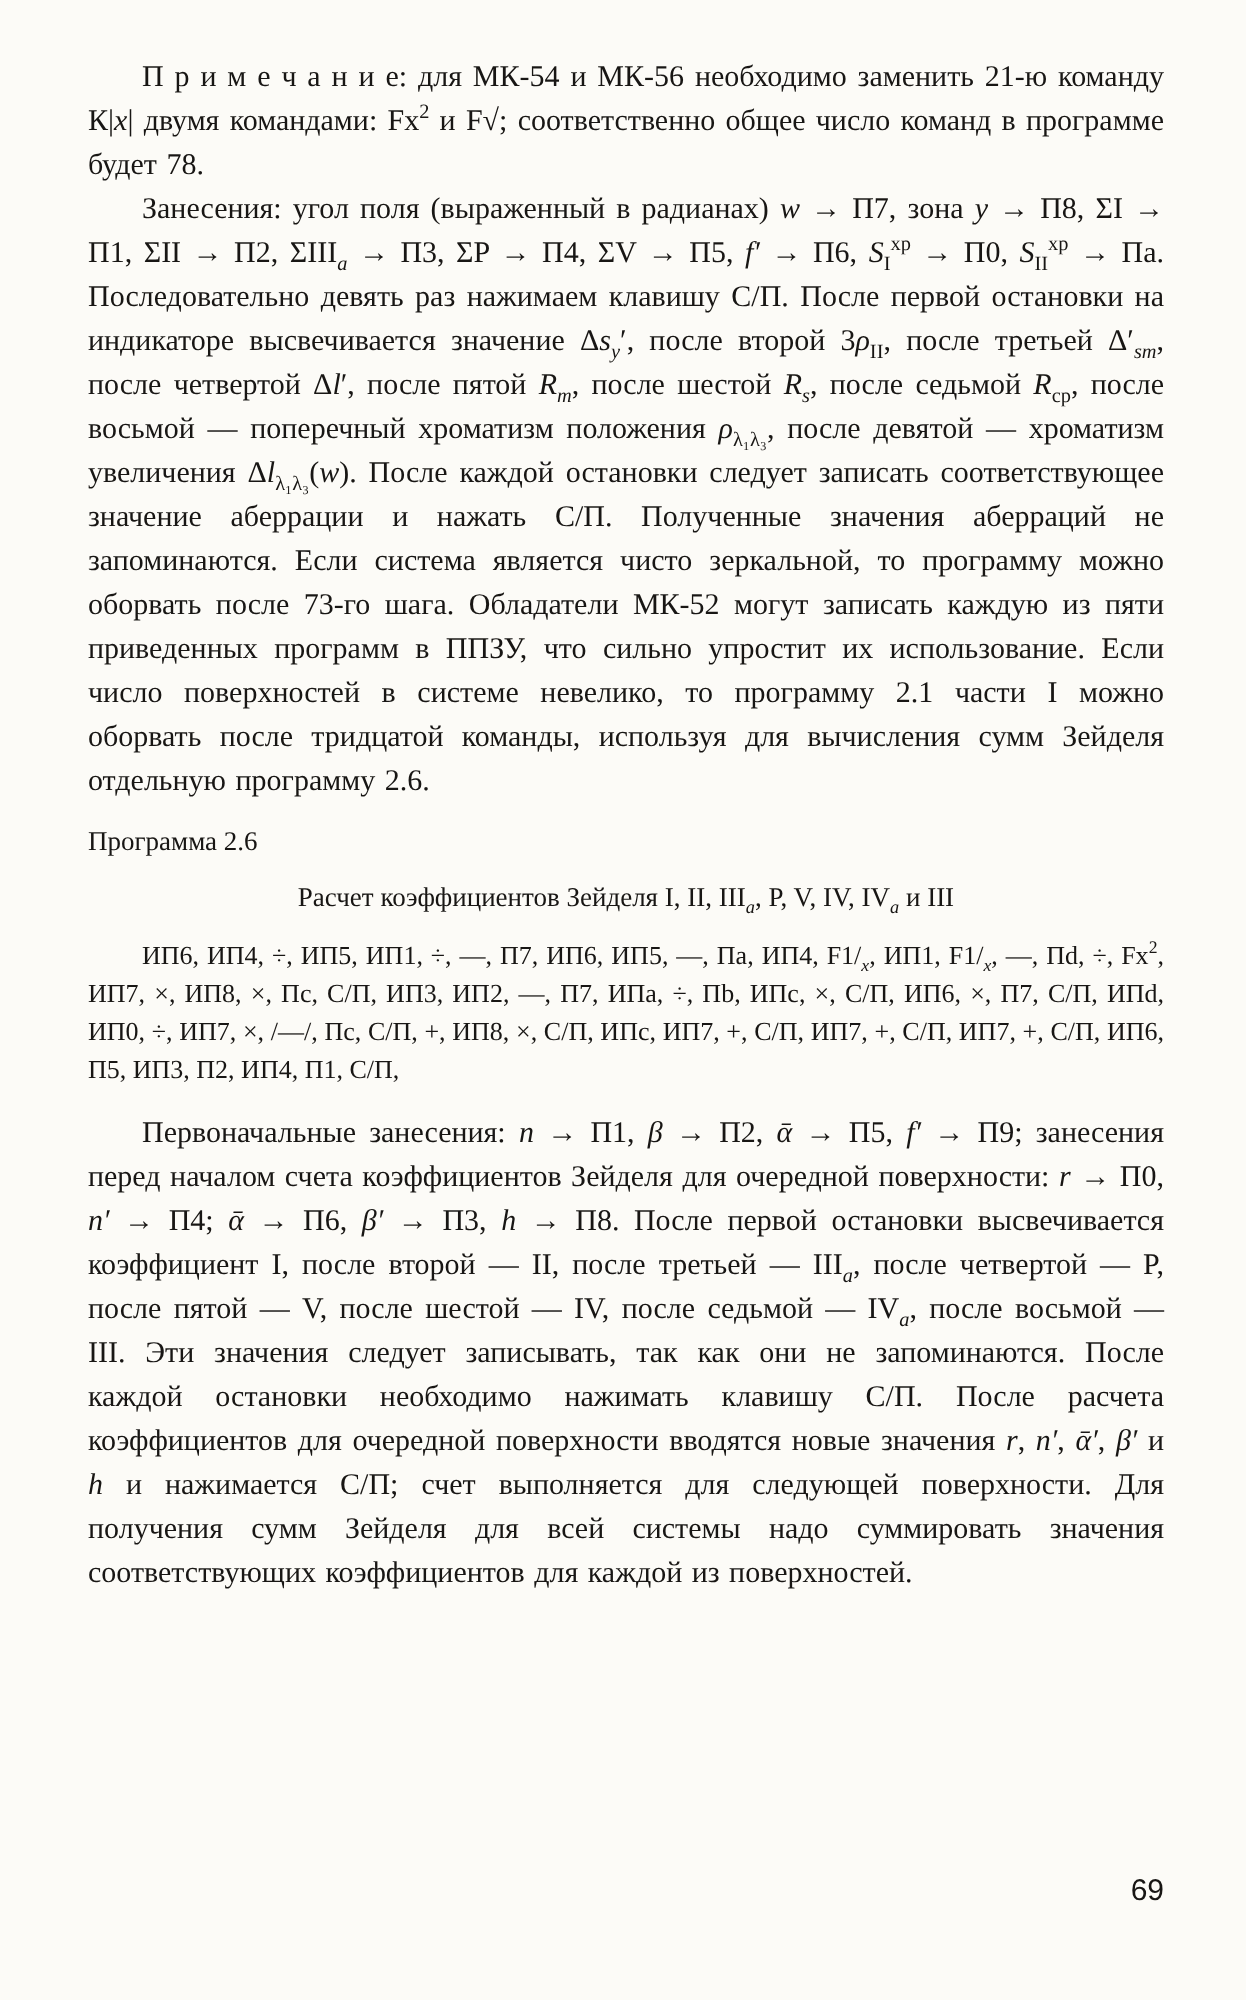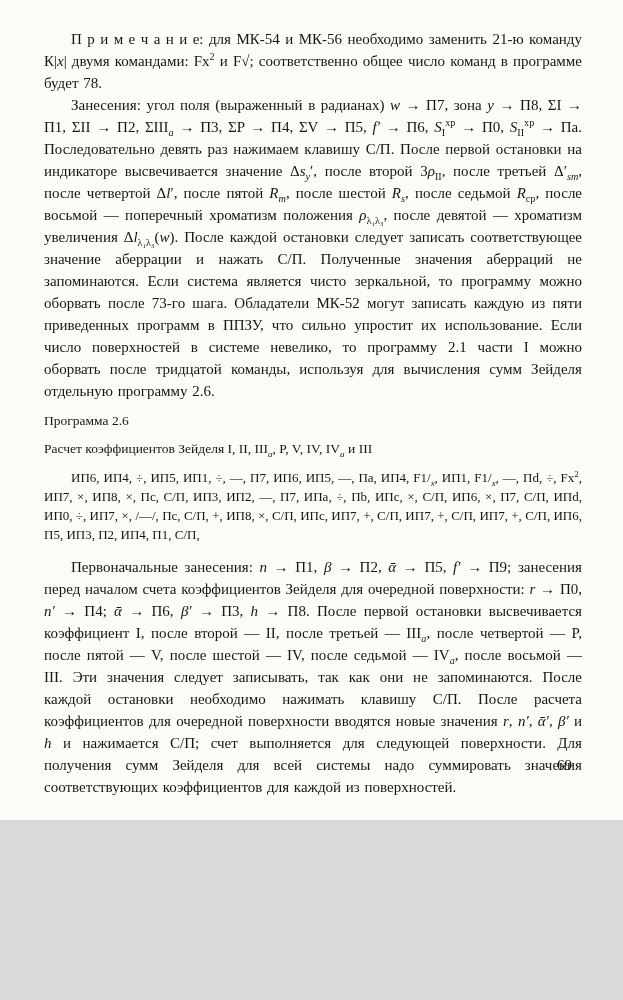--- a/index.html
+++ b/index.html
@@ -1,21 +1,21 @@
 <!DOCTYPE html>
 <html><head>
 <meta charset="utf-8">
 <style>
   * { box-sizing: border-box; }
   html, body { margin: 0; padding: 0; }
   body { background: #d9d9d9; }
   .page {
     position: relative;
     width: 623px;
-    height: 820px;
+    height: 1000px;
     margin: 0 auto;
     background: #fcfbf7;
     color: #181614;
     font-family: "Liberation Serif", "DejaVu Serif", serif;
     overflow: hidden;
   }
   .content {
     padding: 28px 41px 0 44px;
   }
   p {
@@ -29,39 +29,39 @@
   sub, sup { font-size: 68%; line-height: 0; }
   i { font-family: "Liberation Serif", "DejaVu Serif", serif; }
   .program-label {
     text-align: left;
     font-size: 13.5px;
     line-height: 18px;
     margin: 10px 0 10px 0;
     word-spacing: normal;
   }
   .heading {
-    text-align: left;
+    text-align: center;
     font-size: 13.5px;
     line-height: 18px;
     margin: 0 0 10px 0;
     word-spacing: normal;
   }
   .listing {
     font-size: 13px;
     line-height: 19px;
     text-indent: 27px;
     margin: 0 0 12px 0;
     word-spacing: normal;
   }
   .page-number {
     position: absolute;
-    right: 51px;
+    right: 41px;
     bottom: 46px;
     font-size: 15px;
-    font-family: Liberation Serif, serif;
+    font-family: Liberation Sans, sans-serif;
   }
 </style>
 </head>
 <body>
 
 <div class="page">
   <div class="content">
 
     <p class="indent"><span>П р и м е ч а н и е:  для МК-54 и МК-56 необходимо заменить 21-ю команду К|</span><i>x</i><span>| двумя командами:  Fx</span><sup>2</sup><span>  и  F√;  соответственно общее число команд в программе будет 78.</span></p>
 

